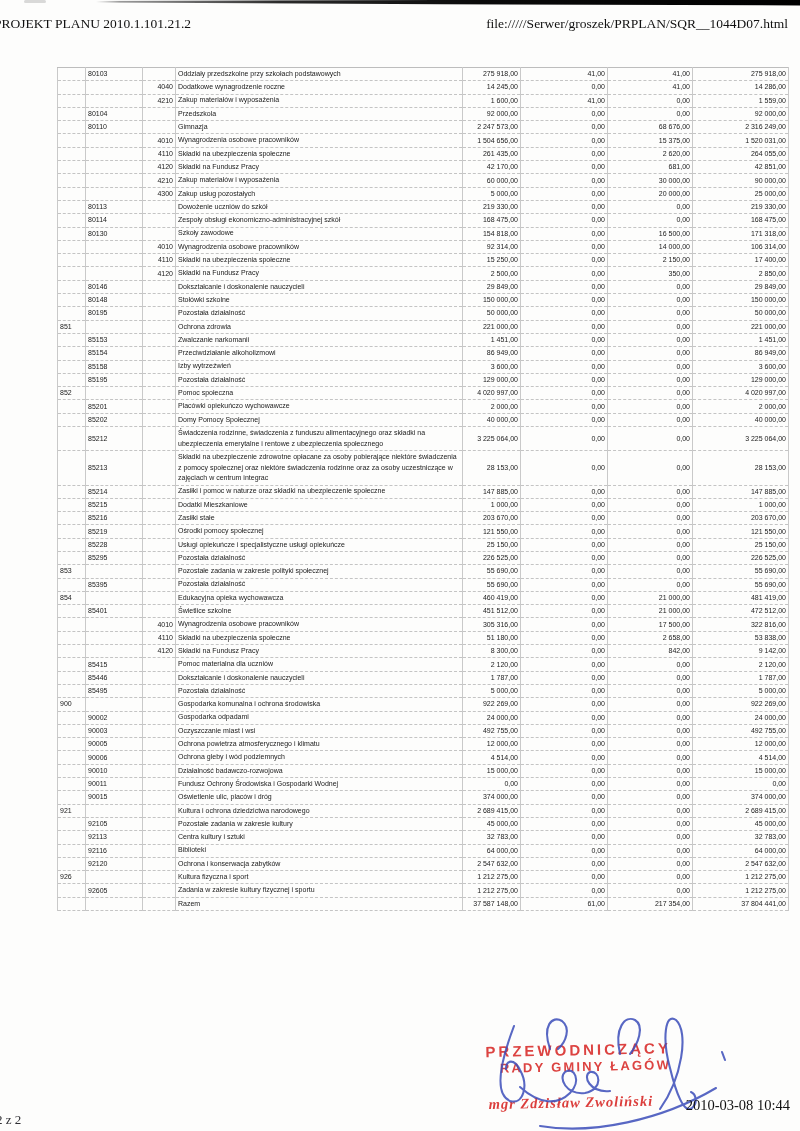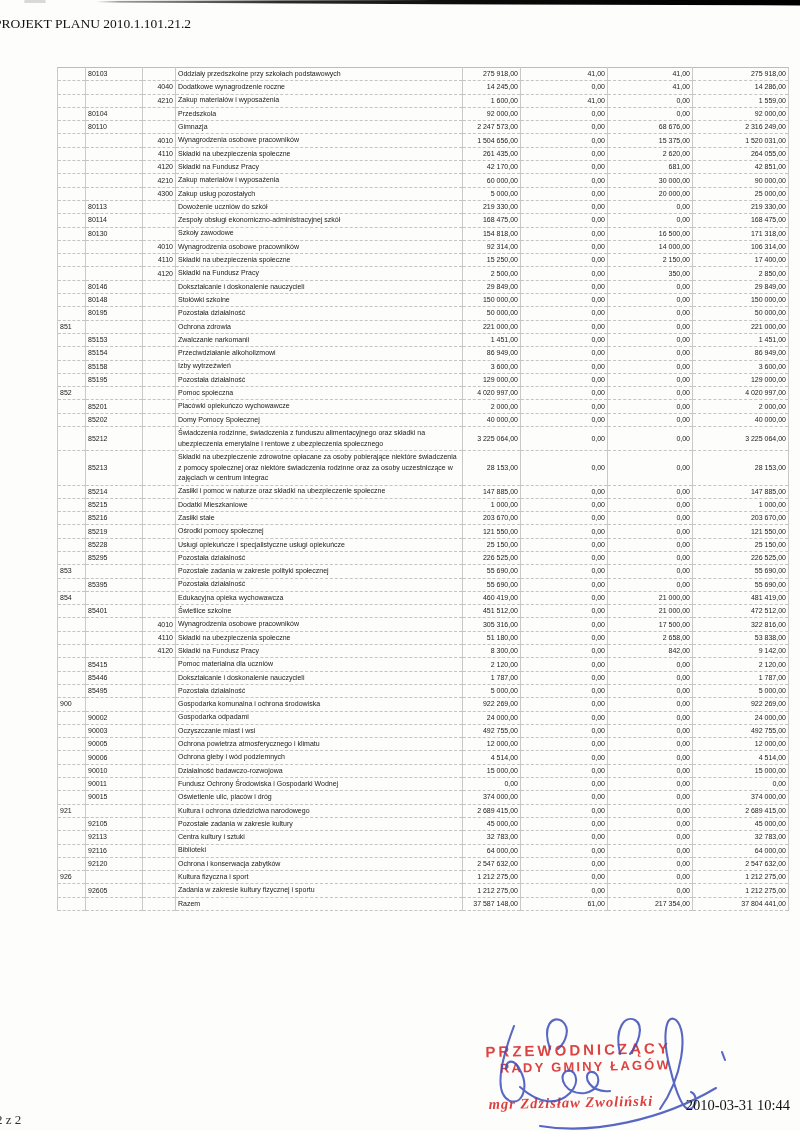--- a/index.html
+++ b/index.html
@@ -88,20 +88,21 @@
 </style>
 </head>
 <body>
 
 <div class="page">
 
   <div class="scan-top"></div>
   <div class="scan-smudge"></div>
 
   <div class="hdr hdr-left">PROJEKT PLANU 2010.1.101.21.2</div>
+  <div class="hdr hdr-right">file://///Serwer/groszek/PRPLAN/SQR__1044D07.html</div>
 
   <table class="budget">
     <tbody>
         <tr class="single">
           <td class="c-dzial"></td>
           <td class="c-rozdzial">80103</td>
           <td class="c-paragraf"></td>
           <td class="c-nazwa">Oddziały przedszkolne przy szkołach podstawowych</td>
           <td class="c-num n1">275 918,00</td>
           <td class="c-num n2">41,00</td>
@@ -723,15 +724,15 @@
       <path d="M 50 79 C 70 97, 88 97, 100 85 C 112 73, 104 58, 95 64 C 88 70, 96 87, 115 85 C 134 81, 130 62, 120 64 C 112 68, 120 85, 140 83"></path>
       <path d="M 80 41 C 72 18, 82 7, 92 13 C 101 20, 96 34, 88 41"></path>
       <path d="M 150 46 C 144 20, 155 7, 165 12 C 175 18, 168 36, 160 46"></path>
       <path d="M 190 101 C 212 70, 219 24, 206 12 C 195 4, 192 31, 200 60 C 206 85, 214 106, 222 100 C 228 95, 226 86, 221 84"></path>
       <path d="M 70 118 C 122 127, 192 112, 246 80"></path>
       <path d="M 252 44 l 3 8"></path>
     </g>
   </svg>
 
   <div class="ftr ftr-left">2 z 2</div>
-  <div class="ftr ftr-right">2010-03-31 10:44</div>
+  <div class="ftr ftr-right">2010-03-08 10:44</div>
 
 </div>
 
 </body></html>

